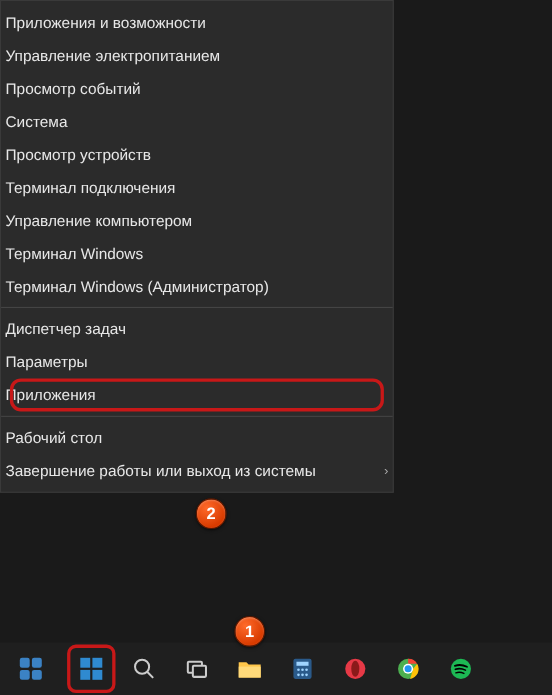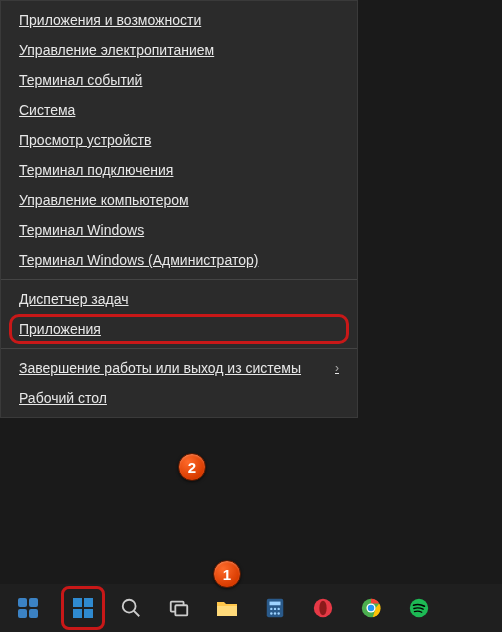--- a/index.html
+++ b/index.html
@@ -15,28 +15,27 @@
     position: absolute;
     top: 0;
     left: 0;
     width: 358px;
     background: #2b2b2b;
     border: 1px solid #3a3a3a;
     padding: 4px 0;
   }
   .menu-item {
     position: relative;
-    padding: 7px 18px;
+    padding: 7px 4px;
     color: #e8e8e8;
     font-size: 14px;
     cursor: default;
     display: flex;
     align-items: center;
     justify-content: space-between;
-    text-decoration: underline;
   }
   .sep {
     height: 1px;
     background: #444;
     margin: 4px 0;
   }
   .chev {
     color: #aaa;
     font-size: 12px;
   }
@@ -102,21 +101,21 @@
 <body>
 
 <div class="context-menu" id="menu">
     <div class="menu-item">
       <span>Приложения и возможности</span>
     </div>
     <div class="menu-item">
       <span>Управление электропитанием</span>
     </div>
     <div class="menu-item">
-      <span>Терминал событий</span>
+      <span>Просмотр событий</span>
     </div>
     <div class="menu-item">
       <span>Система</span>
     </div>
     <div class="menu-item">
       <span>Просмотр устройств</span>
     </div>
     <div class="menu-item">
       <span>Терминал подключения</span>
     </div>
@@ -125,32 +124,35 @@
     </div>
     <div class="menu-item">
       <span>Терминал Windows</span>
     </div>
     <div class="menu-item">
       <span>Терминал Windows (Администратор)</span>
     </div>
     <div class="sep"></div>
     <div class="menu-item">
       <span>Диспетчер задач</span>
+    </div>
+    <div class="menu-item">
+      <span>Параметры</span>
     </div>
     <div class="menu-item">
       <span>Приложения</span>
       <div class="highlight-run"></div>
     </div>
     <div class="sep"></div>
     <div class="menu-item">
+      <span>Рабочий стол</span>
+    </div>
+    <div class="menu-item">
       <span>Завершение работы или выход из системы</span>
       <span class="chev">›</span>
-    </div>
-    <div class="menu-item">
-      <span>Рабочий стол</span>
     </div>
   </div>
 
 <div class="marker" style="top:453px; left:178px;">2</div>
 <div class="marker" style="top:560px; left:213px;">1</div>
 
 <div class="taskbar">
   <div class="widgets">
     <svg width="24" height="24" viewBox="0 0 24 24">
         <rect x="2" y="2" width="9" height="9" rx="2" fill="#3b82c4"></rect>

